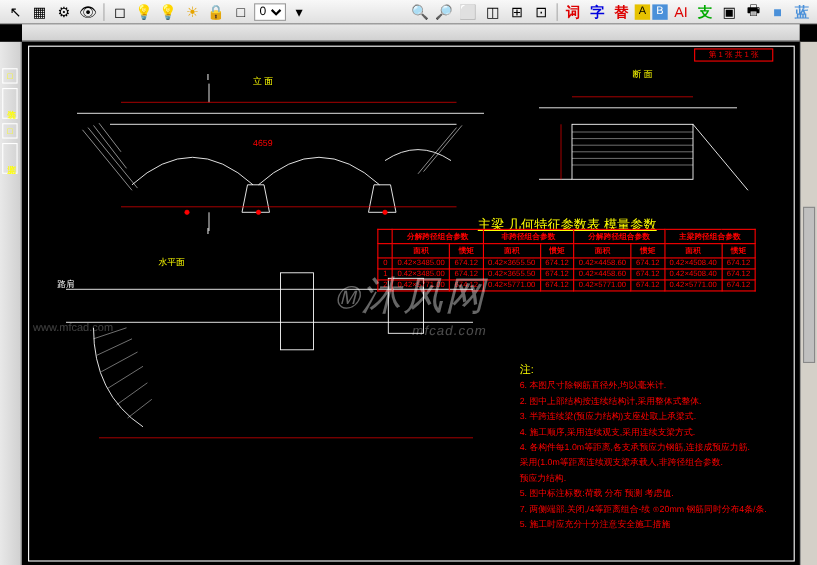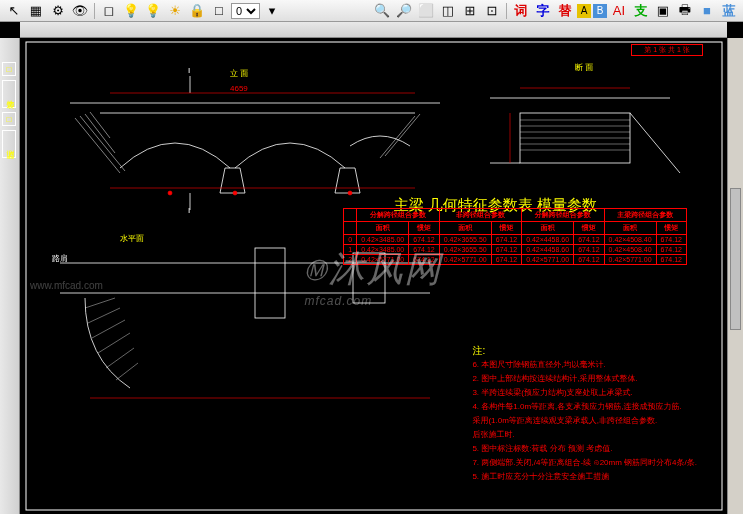--- a/index.html
+++ b/index.html
@@ -22,35 +22,35 @@
 
 .side-palette { position: absolute; left: 2px; top: 24px; width: 16px; display: flex; flex-direction: column; gap: 4px; }
 .palette-btn { width: 14px; height: 14px; border: 1px solid #fff; font-size: 8px; color: #ff0; display: flex; align-items: center; justify-content: center; }
 
 
 .drawing { position: absolute; inset: 0; }
 .drawing svg { position: absolute; inset: 0; width: 100%; height: 100%; }
 
 
 .cad-label { position: absolute; color: #fff; font-size: 8px; }
-.cad-label.red { color: #f00; }
+.cad-label.red { color: #f00; margin-top: 42px; }
 .cad-label.yellow { color: #ff0; }
 
 
 .data-table { position: absolute; right: 40px; top: 170px; border-collapse: collapse; font-size: 7px; color: #f00; }
 .data-table td, .data-table th { border: 1px solid #f00; padding: 1px 4px; text-align: center; white-space: nowrap; }
-.table-title { position: absolute; color: #ff0; font-size: 15px; }
+.table-title { position: absolute; color: #ff0; font-size: 12px; text-decoration: underline; }
 
 
 .notes { position: absolute; right: 30px; bottom: 30px; color: #f00; font-size: 8px; line-height: 14px; }
 .notes .title { color: #ff0; font-size: 10px; }
 
 
 .watermark { position: absolute; left: 50%; top: 50%; transform: translate(-50%,-50%); color: rgba(255,255,255,0.4); font-size: 36px; font-weight: normal; pointer-events: none; font-style: italic; letter-spacing: 2px; }
-.watermark .sub { font-size: 12px; display:block; text-align:left; letter-spacing:1px; color: rgba(255,255,255,0.3); }
+.watermark .sub { font-size: 12px; display:block; text-align:right; letter-spacing:1px; color: rgba(255,255,255,0.3); }
 
 
 .corner-box { position: absolute; top: 6px; right: 24px; width: 72px; height: 12px; border: 1px solid #f00; color: #f00; font-size: 7px; display:flex; align-items:center; justify-content:center; }
 </style>
 </head>
 <body>
 
 <div class="toolbar">
   <span class="tool-btn">↖</span>
   <span class="tool-btn">▦</span>
@@ -175,21 +175,21 @@
               <line x1="56" y1="142" x2="78" y2="125"></line>
           </g>
         </g>
         <g stroke="#f00" stroke-width="0.6" transform="translate(40,200)">
           <line x1="30" y1="160" x2="370" y2="160"></line>
         </g>
       </svg>
 
       <div class="cad-label yellow" style="left:210px;top:30px">立 面</div>
       <div class="cad-label yellow" style="left:555px;top:24px">断 面</div>
-      <div class="cad-label yellow" style="left:100px;top:195px">水平面</div>
+      <div class="cad-label yellow" style="left:124px;top:195px">水平面</div>
       <div class="cad-label" style="left:168px;top:28px">I</div>
       <div class="cad-label" style="left:168px;top:168px">I</div>
       <div class="cad-label red" style="left:210px;top:46px">4659</div>
       <div class="cad-label" style="left:32px;top:215px">路肩</div>
 
       <div class="table-title" style="right:130px;top:158px">主梁 几何特征参数表 模量参数</div>
       <table class="data-table">
         <tbody>
             <tr>
           <th></th>
@@ -243,29 +243,30 @@
               <td>674.12</td>
         </tr>
       </tbody>
         </table>
 
       <div class="notes">
         <div class="title">注:</div>
         <div>6. 本图尺寸除钢筋直径外,均以毫米计.</div>
         <div>2. 图中上部结构按连续结构计,采用整体式整体.</div>
         <div>3. 半跨连续梁(预应力结构)支座处取上承梁式.</div>
+        <div>4. 施工顺序,采用连续观支,采用连续支梁方式.</div>
         <div>4. 各构件每1.0m等距离,各支承预应力钢筋,连接成预应力筋.</div>
         <div>   采用(1.0m等距离连续观支梁承载人,非跨径组合参数.</div>
-        <div>   后张施工时.</div>
+        <div>   预应力结构.</div>
         <div>5. 图中标注标数:荷载 分布 预测 考虑值.</div>
         <div>7. 两侧端部.关闭,/4等距离组合-续    ⊙20mm 钢筋同时分布4条/条.</div>
         <div>5. 施工时应充分十分注意安全施工措施</div>
       </div>
 
       <div class="watermark">
         <span style="font-size:22px;vertical-align:middle">Ⓜ</span><span>沐风网</span>
         <span class="sub">mfcad.com</span>
       </div>
-      <div class="cad-label" style="left:10px;top:242px;color:rgba(255,255,255,0.25);font-size:10px">www.mfcad.com</div>
+      <div class="cad-label" style="left:10px;top:255px;color:rgba(255,255,255,0.25);font-size:10px">www.mfcad.com</div>
 
     </div>
   </div>
 </div>
 
 </body></html>

